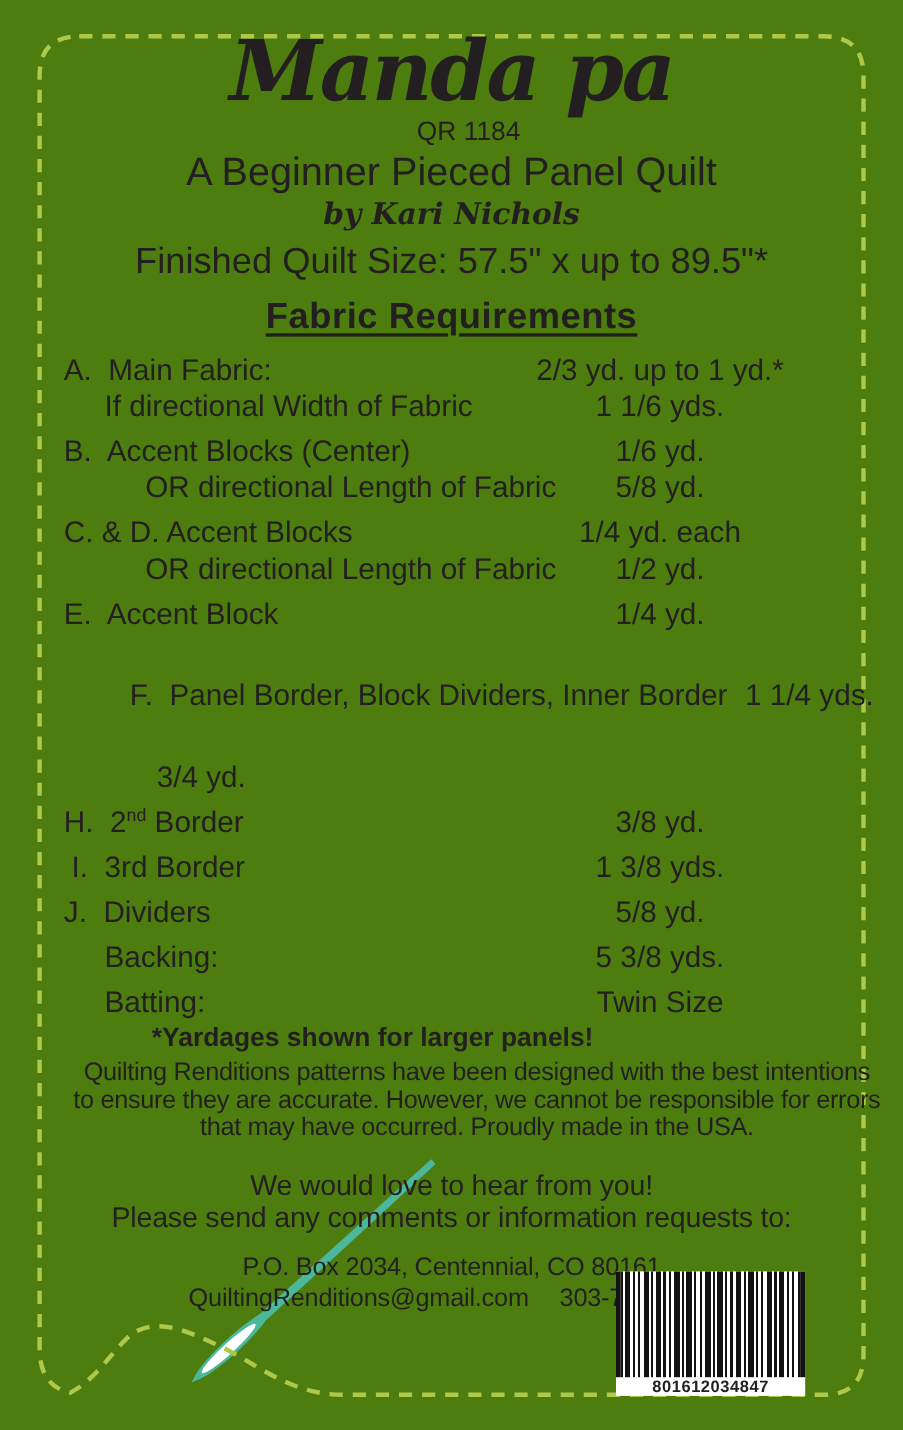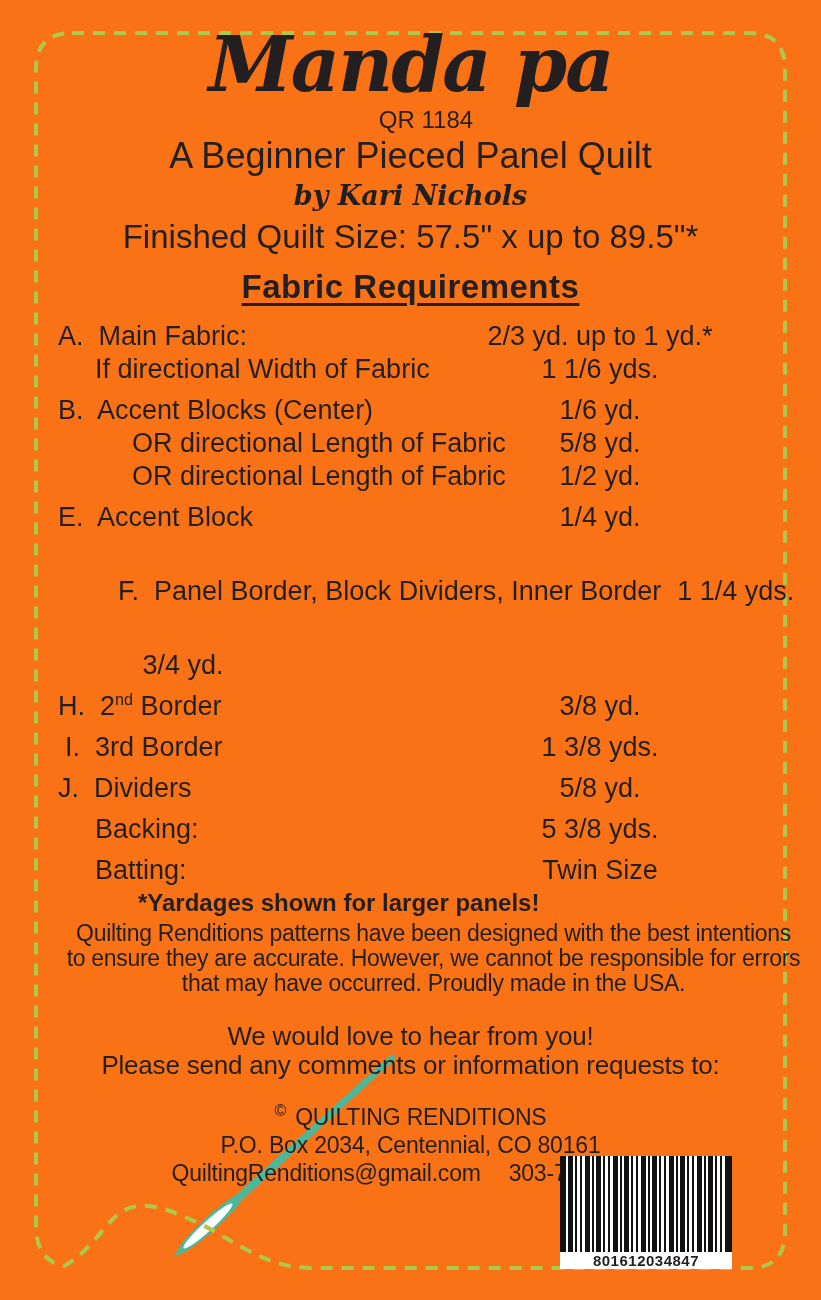--- a/index.html
+++ b/index.html
@@ -1,17 +1,17 @@
 <!DOCTYPE html>
 <html><head>
 <meta charset="utf-8">
 <style>
   html,body{margin:0;padding:0;background:#ffffff;}
   .page{
-    position:relative;width:821px;height:1300px;background:#f97316;overflow:hidden;
+    position:relative;width:821px;height:1300px;background:#4d7c0f;overflow:hidden;
     font-family:"Liberation Sans",sans-serif;color:#231f20;
   }
   .art{position:absolute;left:0;top:0;width:821px;height:1300px;z-index:0;}
   .content{position:relative;z-index:1;}
 
   .title{
     font-family:"DejaVu Serif",serif;font-style:italic;font-weight:bold;
     font-size:76px;line-height:1.08;letter-spacing:-2px;text-align:center;margin-top:24px;
   }
   .qr{text-align:center;font-size:24px;line-height:28px;margin-left:31px;}
@@ -94,20 +94,24 @@
         <div class="rvalue">1 1/6 yds.</div>
       </div>
       <div class="row grp">
         <div class="rlabel">B.  Accent Blocks (Center)</div>
         <div class="rvalue">1/6 yd.</div>
       </div>
       <div class="row sub2">
         <div class="rlabel">OR directional Length of Fabric</div>
         <div class="rvalue">5/8 yd.</div>
       </div>
+      <div class="row grp">
+        <div class="rlabel">C. &amp; D. Accent Blocks</div>
+        <div class="rvalue">1/4 yd. each</div>
+      </div>
       <div class="row sub2">
         <div class="rlabel">OR directional Length of Fabric</div>
         <div class="rvalue">1/2 yd.</div>
       </div>
       <div class="row grp">
         <div class="rlabel">E.  Accent Block</div>
         <div class="rvalue">1/4 yd.</div>
       </div>
       <div class="row grp rowF">
         <span class="rlabelF">F.  Panel Border, Block Dividers, Inner Border</span><span class="fgap"></span><span>1 1/4 yds.</span>
@@ -138,21 +142,20 @@
     </div>
 
     <div class="footnote">*Yardages shown for larger panels!</div>
     <div class="disclaimer">Quilting Renditions patterns have been designed with the best intentions
 to ensure they are accurate. However, we cannot be responsible for errors
 that may have occurred. Proudly made in the USA.</div>
     <div class="intro">We would love to hear from you!
 Please send any comments or information requests to:</div>
 
     <div class="pubblock">
-      <div><span class="pub-c">©</span><span>QUILTING RENDITIONS</span></div>
       <div>P.O. Box 2034, Centennial, CO 80161</div>
       <div><span>QuiltingRenditions@gmail.com</span><span class="phone">303-741-1837</span></div>
     </div>
 
   </div>
 
   <div class="barcode">
     <div class="bars"></div>
     <div class="bnum">801612034847</div>
   </div>

